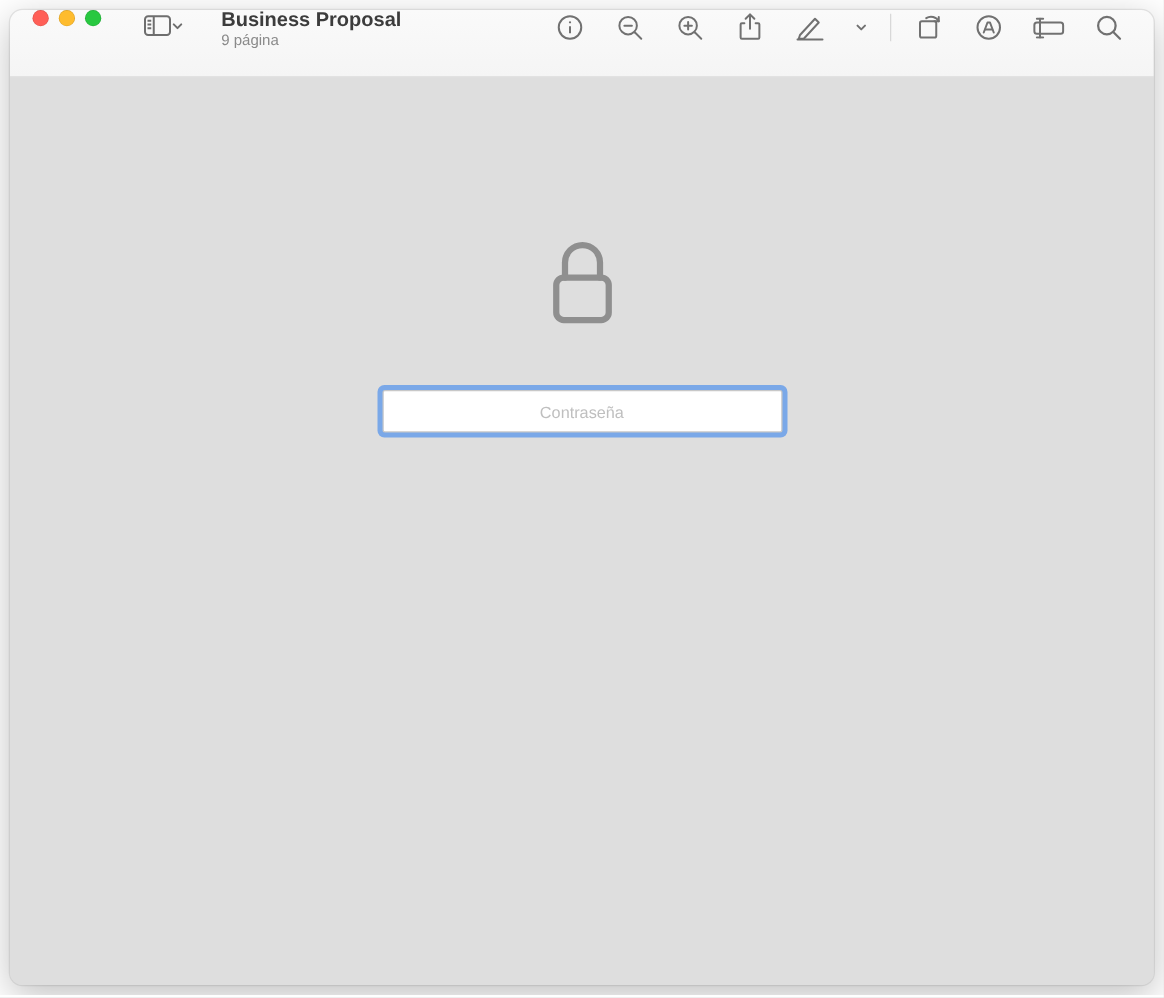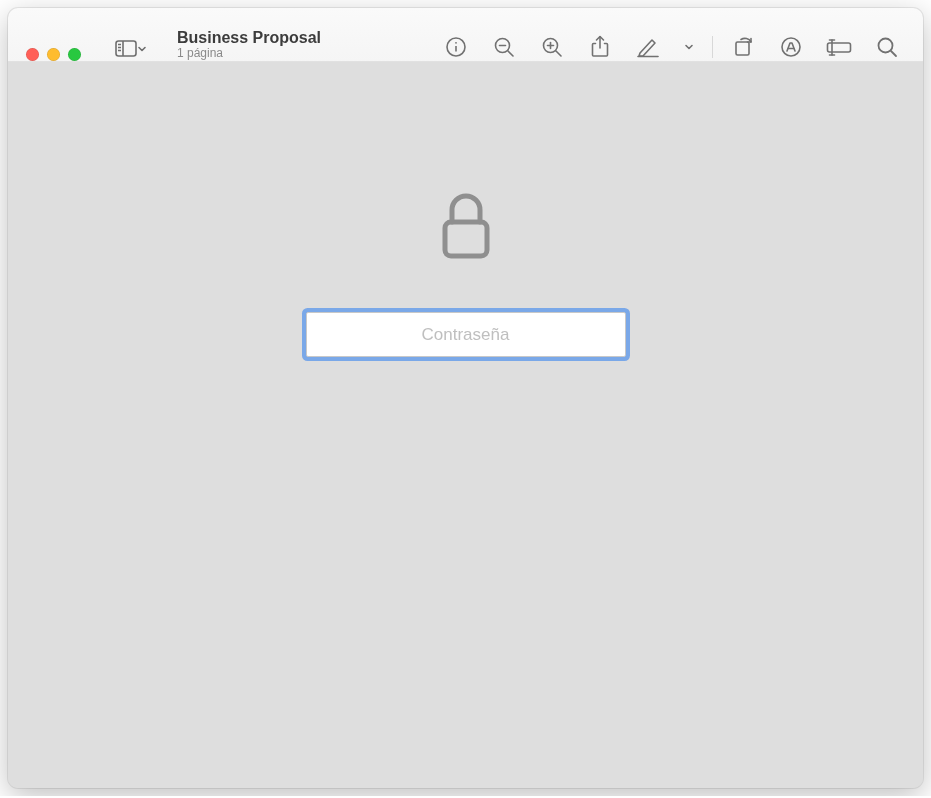--- a/index.html
+++ b/index.html
@@ -17,21 +17,21 @@
       box-shadow: 0 8px 30px rgba(0,0,0,0.25), 0 0 0 1px rgba(0,0,0,0.08);
       display: flex;
       flex-direction: column;
       background: #dedede;
     }
     .titlebar {
       height: 54px;
       background: linear-gradient(#fafafa, #f5f5f5);
       border-bottom: 1px solid #e1e1e1;
       display: flex;
-      align-items: flex-end;
+      align-items: flex-start;
       padding: 0 22px 0 18px;
       gap: 8px;
     }
     .traffic {
       display: flex;
       gap: 8px;
       align-items: center;
     }
     .dot {
       width: 13px; height: 13px; border-radius: 50%;
@@ -98,26 +98,26 @@
       color: #3d3d3d;
       margin-bottom: 8px;
     }
     .msg-sub {
       font-size: 14px;
       color: #535353;
       margin-bottom: 22px;
     }
     .pw-field {
       width: 320px;
-      height: 45px;
+      height: 34px;
       background: #fff;
       border: 1px solid #c8c8c8;
       border-radius: 2px;
       text-align: center;
-      font-size: 17px;
+      font-size: 13px;
       color: #3d3d3d;
       outline: none;
       box-shadow: 0 0 0 4px rgba(0,103,244,0.45);
     }
     .pw-field::placeholder {
       color: #bfbfbf;
     }
     svg { display: block; }
     .chev-small { margin-left: -2px; }
   </style>
@@ -144,21 +144,21 @@
       </span>
       <span class="chev-small">
         <svg width="10" height="10" viewBox="0 0 10 10" fill="none" stroke="currentColor" stroke-width="1.6" stroke-linecap="round" stroke-linejoin="round">
           <polyline points="2,3.5 5,6.5 8,3.5"></polyline>
         </svg>
       </span>
     </div>
 
     <div class="title-group">
       <span class="title">Business Proposal</span>
-      <span class="subtitle">1 página</span>
+      <span class="subtitle">9 página</span>
     </div>
 
     <div class="spacer"></div>
 
     <div class="toolbar">
       <div class="tb-btn">
         <span>
           <svg width="22" height="22" viewBox="0 0 22 22" fill="none" stroke="currentColor" stroke-width="1.6">
             <circle cx="11" cy="11" r="9"></circle>
             <line x1="11" y1="10" x2="11" y2="15.5"></line>

